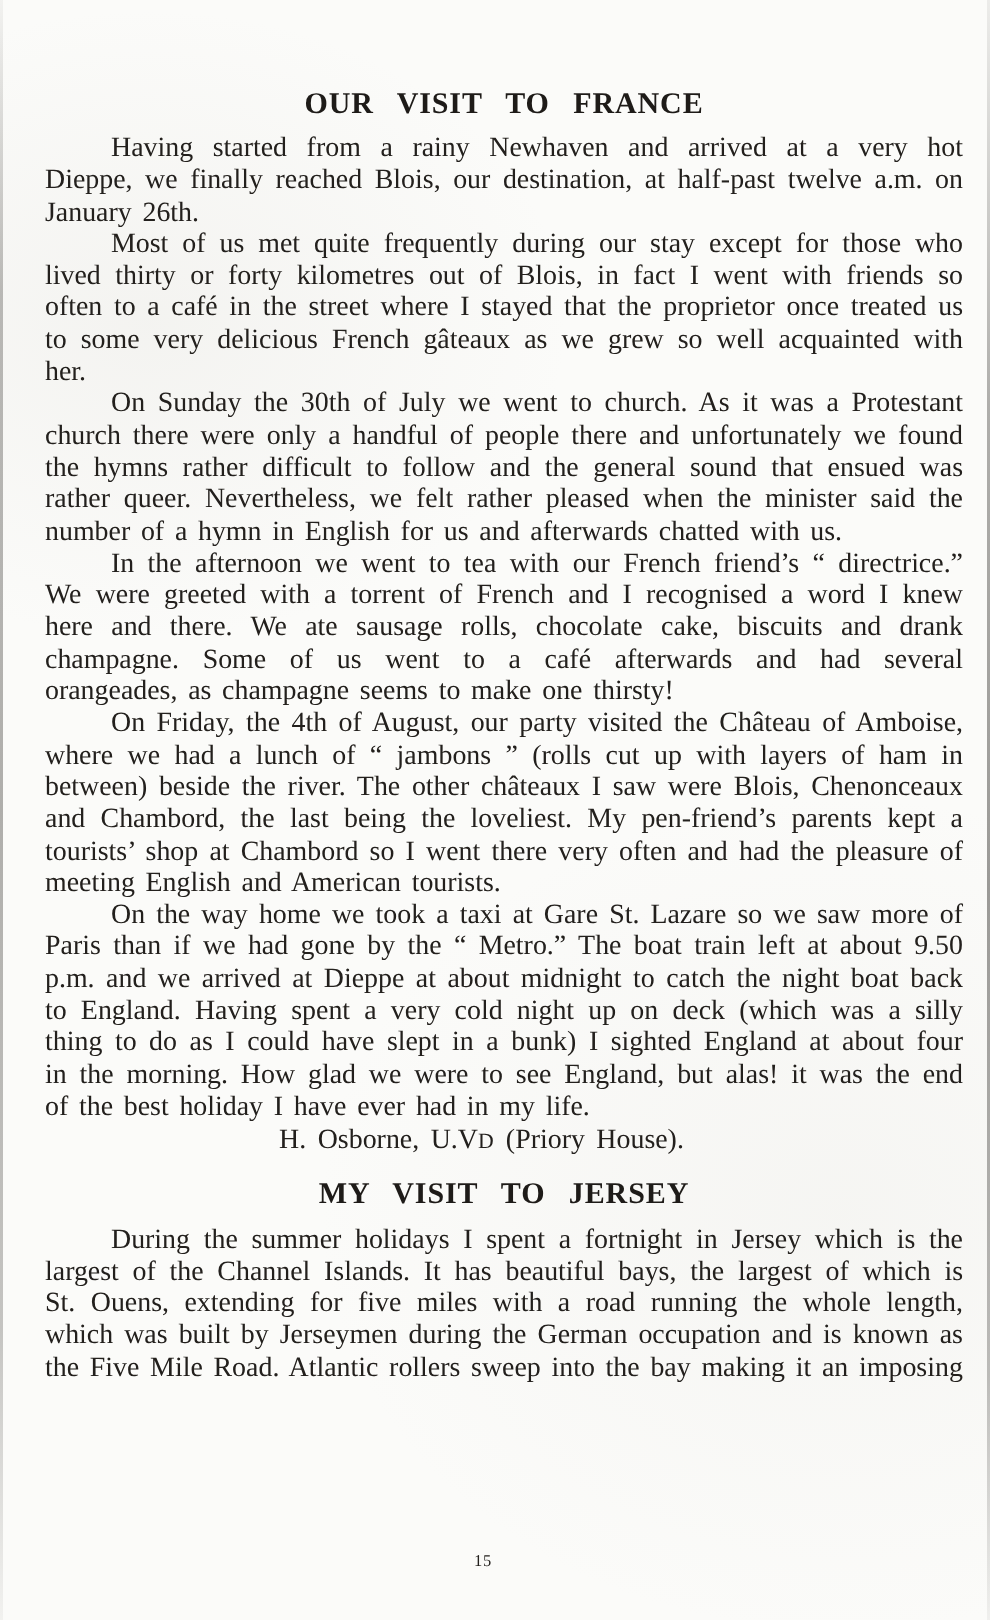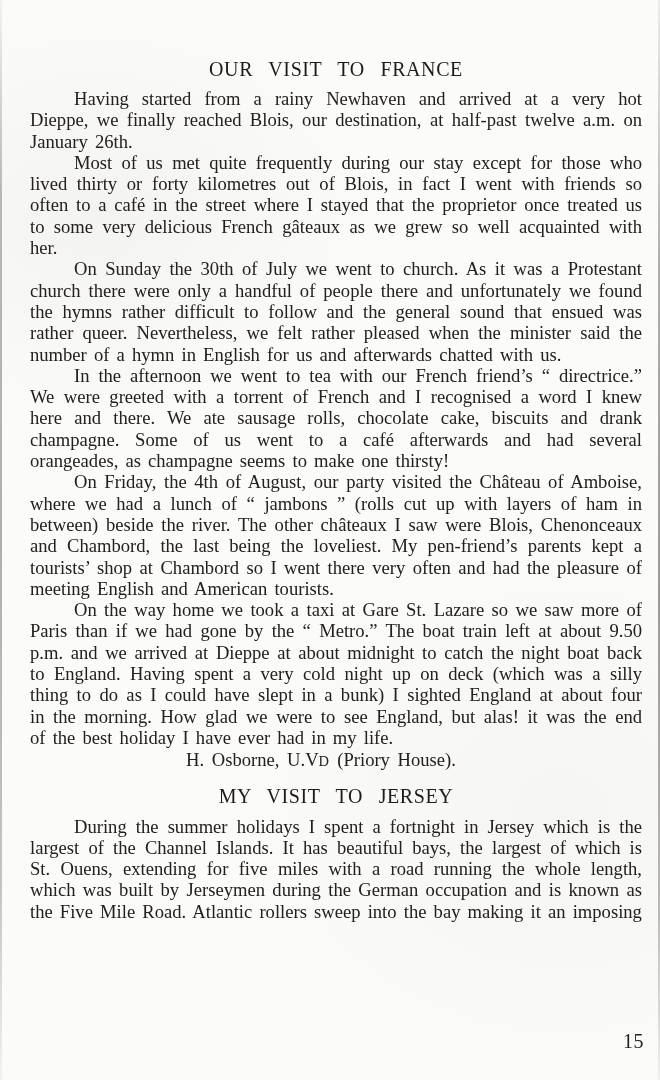--- a/index.html
+++ b/index.html
@@ -46,21 +46,21 @@
     position: absolute;
     left: 30px;
     top: 0;
     width: 612px;
   }
   .article-title {
     margin: 0;
     text-align: center;
     font-size: 20px;
     line-height: 24px;
-    font-weight: normal;
+    font-weight: bold;
     letter-spacing: 0.6px;
     word-spacing: 10px;
     color: #1e1b18;
   }
   .title-france { margin-top: 57px; margin-bottom: 7px; }
   .title-jersey { margin-top: 11px; margin-bottom: 8px; }
   .body-par {
     margin: 0;
     font-size: 18.6px;
     line-height: 21.3px;
@@ -78,22 +78,22 @@
   }
   .byline .smallcap {
     font-size: 0.78em;
     letter-spacing: 0.5px;
   }
   .page-number {
     position: absolute;
     top: 1031px;
     left: 0;
     width: 644px;
-    text-align: right;
-    font-size: 20px;
+    text-align: center;
+    font-size: 11px;
     line-height: 20px;
     letter-spacing: 0.5px;
   }
 </style>
 </head>
 <body>
 
 <div class="page">
   <div class="scan-edge-left"></div>
   <div class="scan-edge-right"></div>

